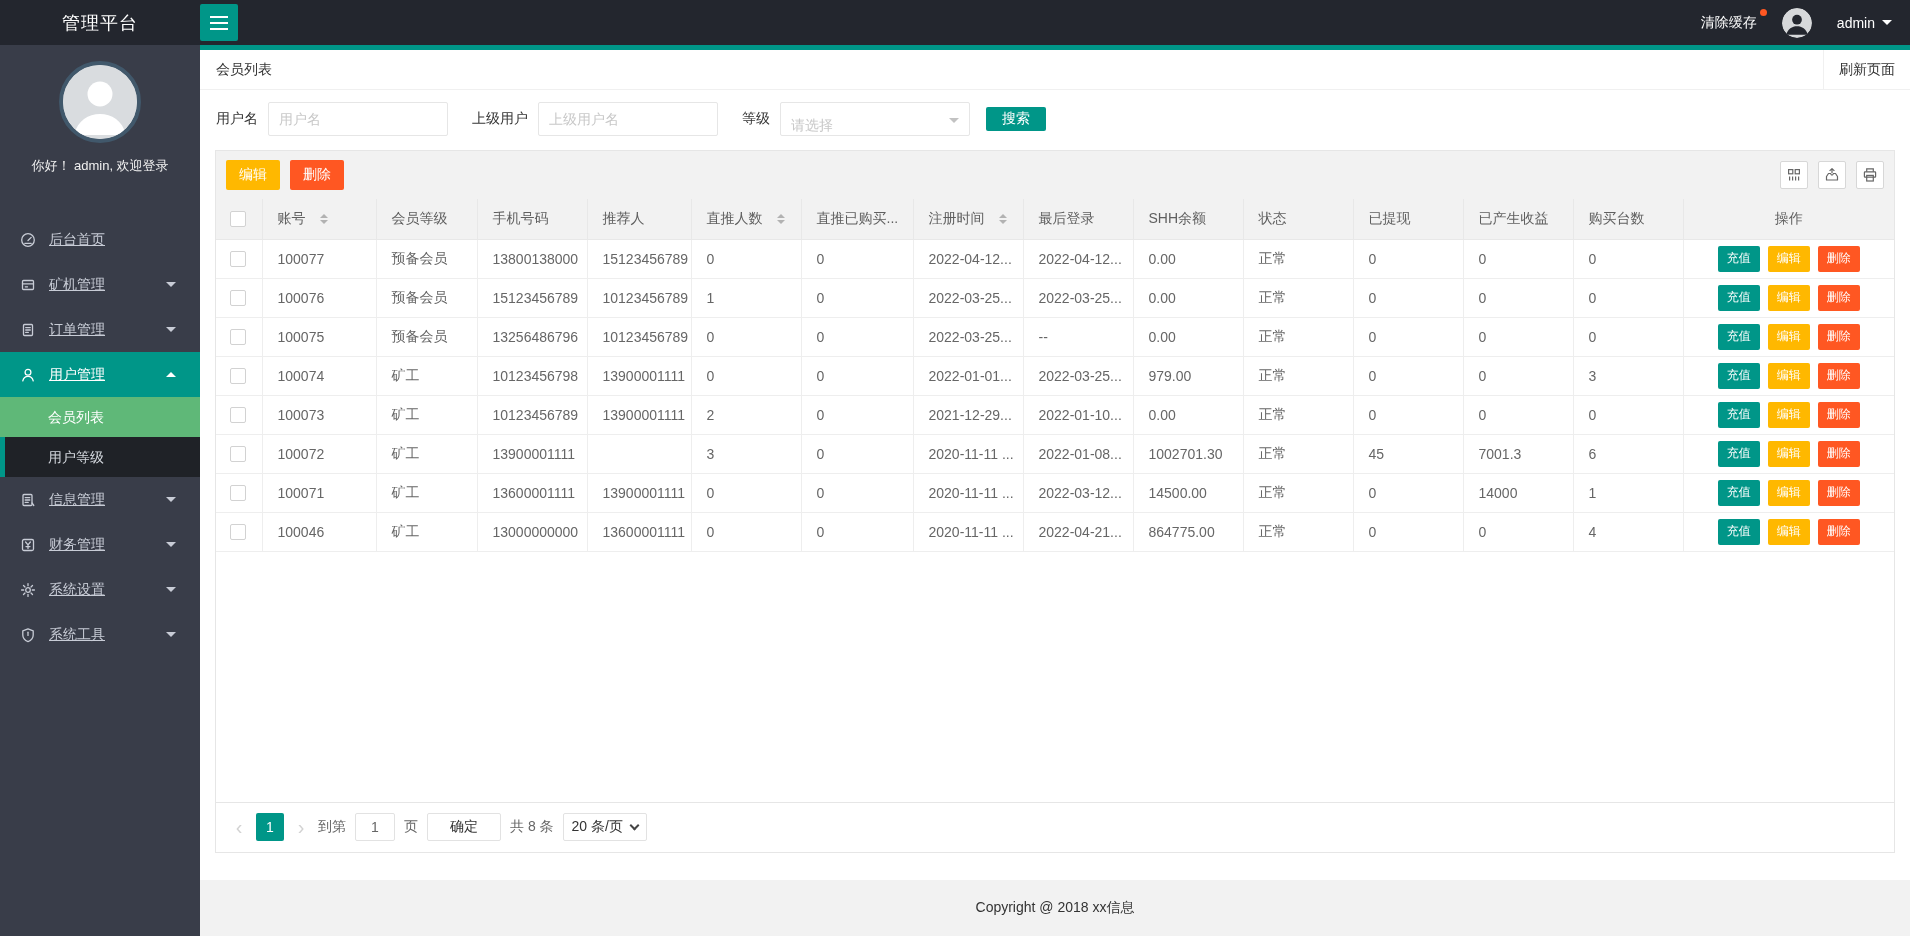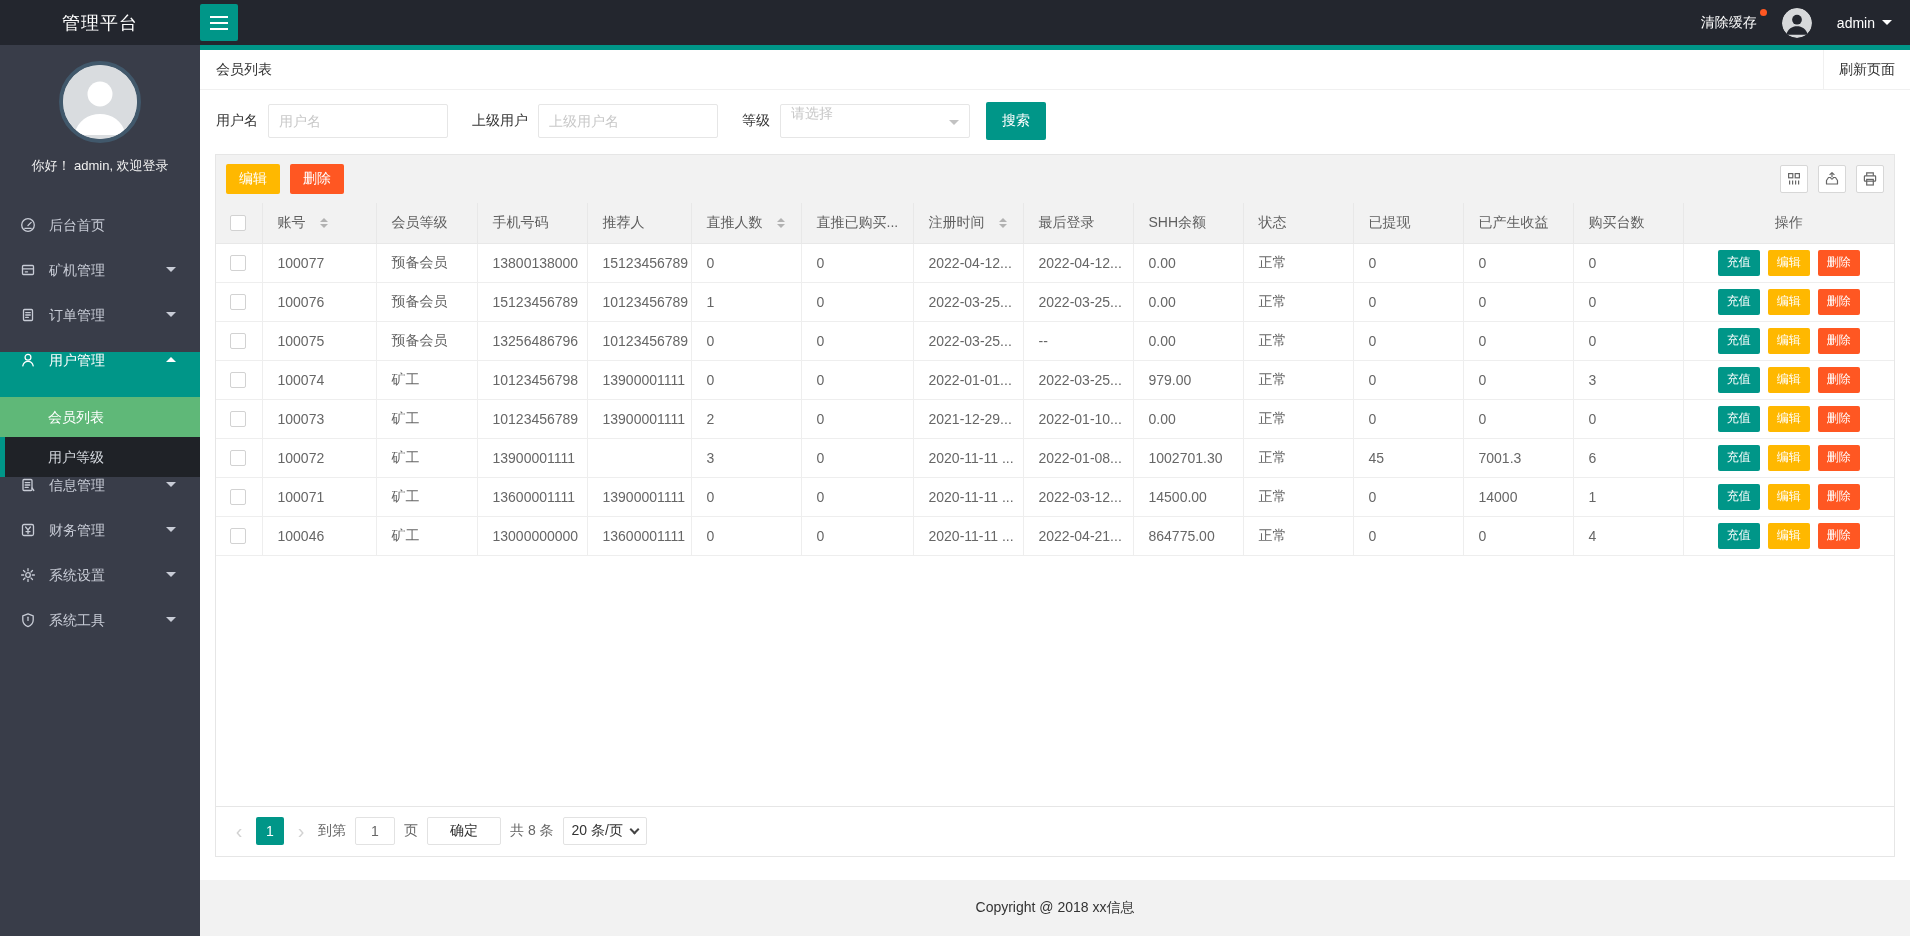--- a/index.html
+++ b/index.html
@@ -16,21 +16,21 @@
   .cache-dot { position:absolute; top:-5px; right:-10px; width:7px; height:7px; background:#ff5722; border-radius:50%; }
   .header-avatar { width:30px; height:30px; border-radius:50%; overflow:hidden; display:inline-flex; cursor:pointer; }
   .admin-wrap { display:inline-flex; align-items:center; gap:7px; cursor:pointer; }
   .caret-dn { width:0; height:0; border:5px solid transparent; border-top-color:#fff; margin-top:5px; }
 
   
   .sidebar { position:fixed; top:45px; left:0; bottom:0; width:200px; background:#393d49; z-index:10; }
   .avatar-big { width:82px; height:82px; border-radius:50%; margin:16px auto 14px; border:4px solid #41586b; overflow:hidden; background:#d9dcdf; }
   .greeting { color:#f0f0f0; font-size:13px; text-align:center; }
   .nav { margin-top:42px; }
-  .nav-item { height:45px; display:flex; padding:0 24px 0 20px; color:#c8ccd6; cursor:pointer; }
+  .nav-item { height:45px; display:flex; align-items:center; padding:0 24px 0 20px; color:#c8ccd6; cursor:pointer;text-decoration:underline; }
   .nav-item.active { background:#009688; color:#fff; }
   .nav-icon { width:17px; margin-right:12px; display:inline-flex; }
   .nav-caret { margin-left:auto; width:0; height:0; border:5px solid transparent; }
   .nav-caret.down { border-top-color:currentColor; margin-top:5px; }
   .nav-caret.up { border-bottom-color:currentColor; margin-bottom:5px; }
   .sub-item { height:40px; line-height:40px; padding-left:48px; color:#c2c8d2; cursor:pointer; }
   .sub-item.active { background:#5fb878; color:#fff; }
   .sub-item.dark { background:#1f2227; border-left:5px solid #009688; padding-left:43px; color:#d6dae0; }
 
   
@@ -38,23 +38,23 @@
   .accent-strip { height:5px; background:#009688; }
   .breadcrumb-bar { height:40px; border-bottom:1px solid #f0f0f0; display:flex; align-items:center; }
   .page-title { padding-left:16px; color:#333; }
   .refresh { margin-left:auto; border-left:1px solid #f0f0f0; height:100%; display:flex; align-items:center; padding:0 15px; color:#333; cursor:pointer; }
 
   .filter-row { display:flex; align-items:center; padding:12px 0 12px 16px; }
   .f-group { display:flex; align-items:center; margin-right:24px; }
   .f-label { color:#333; margin-right:10px; white-space:nowrap; }
   .f-input { width:180px; height:34px; border:1px solid #e6e6e6; border-radius:2px; padding:0 10px; color:#666; font-size:14px; outline:none; font-family:inherit; }
   .f-input::placeholder { color:#c8c8c8; }
-  .f-select { width:190px; height:34px; border:1px solid #e6e6e6; border-radius:2px; display:flex; align-items:flex-start; padding:0 10px; color:#c8c8c8; position:relative; cursor:pointer; background:#fff; }
+  .f-select { width:190px; height:34px; border:1px solid #e6e6e6; border-radius:2px; display:flex; align-items:flex-end; padding:0 10px; color:#c8c8c8; position:relative; cursor:pointer; background:#fff; }
   .sel-caret { position:absolute; right:10px; width:0; height:0; border:5px solid transparent; border-top-color:#c2c2c2; top:15px; }
-  .search-btn { height:38px; padding:0 16px; background:#009688; color:#fff; border:none; border-radius:2px; font-size:14px; margin-left:2px; cursor:pointer; font-family:inherit; }
+  .search-btn { height:24px; padding:0 16px; background:#009688; color:#fff; border:none; border-radius:2px; font-size:14px; margin-left:2px; cursor:pointer; font-family:inherit; }
 
   .card { margin:2px 15px 0; border:1px solid #e6e6e6; display:flex; flex-direction:column; }
   .toolbar { background:#f2f2f2; padding:9px 10px; display:flex; align-items:center; }
   .btn { height:30px; padding:0 13px; border:none; border-radius:2px; color:#fff; font-size:14px; margin-right:10px; cursor:pointer; font-family:inherit; }
   .btn-yellow { background:#ffb800; }
   .btn-red { background:#ff5722; }
   .tool-icons { margin-left:auto; display:flex; gap:10px; }
   .tool-icon { width:28px; height:28px; background:#fff; border:1px solid #d7d7d7; border-radius:2px; display:flex; align-items:center; justify-content:center; color:#666; cursor:pointer; }
 
   table { width:100%; border-collapse:collapse; table-layout:fixed; }

